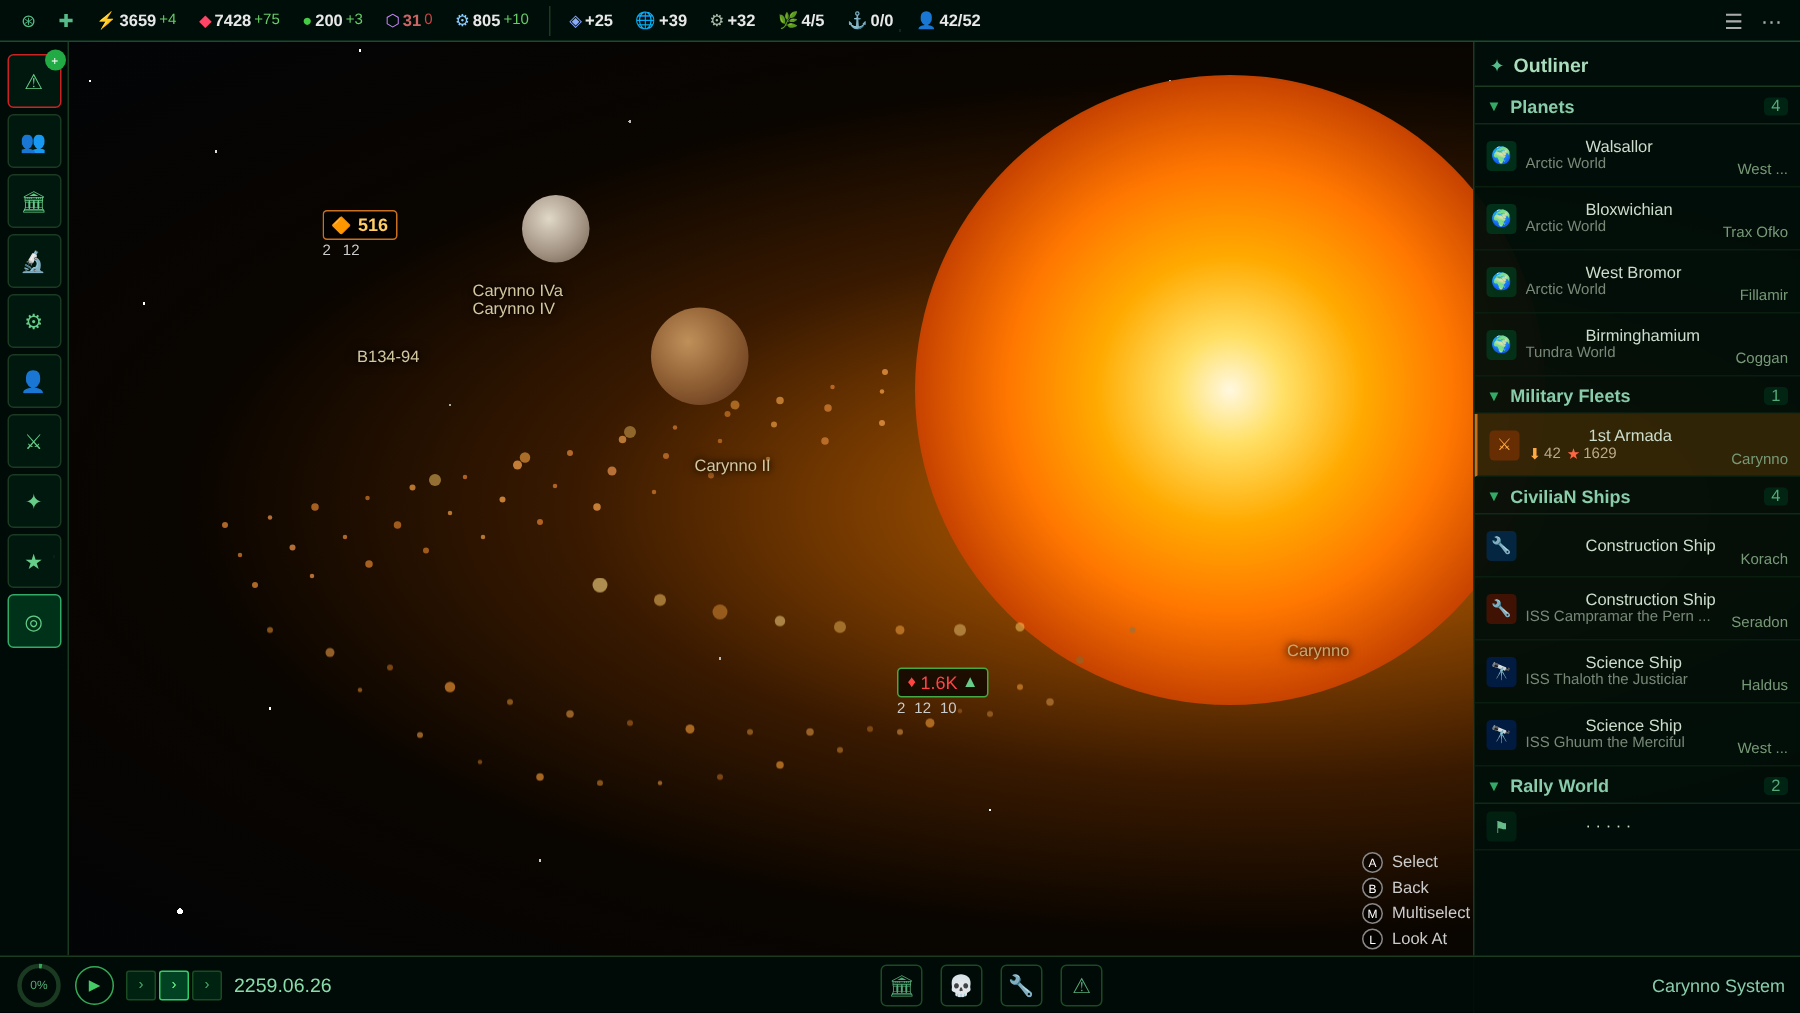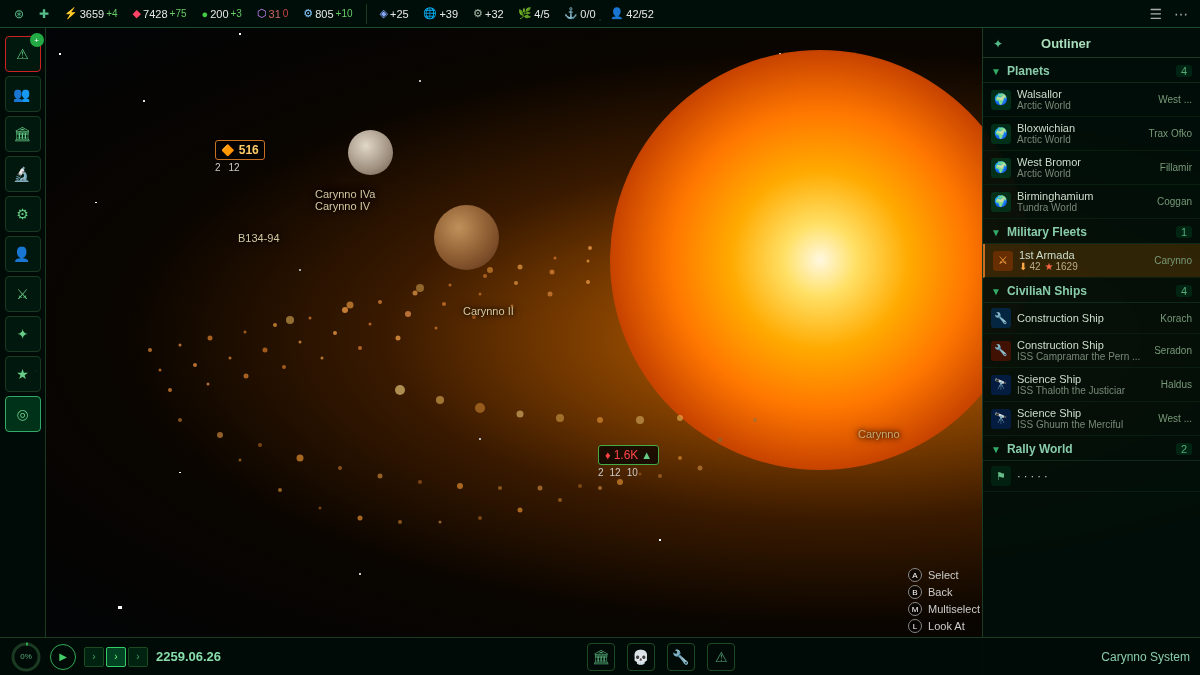--- a/index.html
+++ b/index.html
@@ -211,21 +211,21 @@
       gap: 2px;
       padding: 0 6px;
       height: 22px;
       border-radius: 3px;
       font-size: 11px;
       cursor: pointer;
     }
     .resource-icon {
       font-size: 11px;
     }
-    .resource-value { color: #e8e8e8; font-weight: 400; }
+    .resource-value { color: #e8e8e8; font-weight: 700; }
     .resource-delta { color: #66cc66; font-size: 10px; }
     .resource-delta.neg { color: #cc4444; }
     .top-bar-right {
       display: flex;
       align-items: center;
       gap: 4px;
     }
     .menu-btn {
       color: #aaa;
       font-size: 14px;
@@ -297,21 +297,20 @@
       align-items: center;
       gap: 6px;
       padding: 8px 10px 6px;
       border-bottom: 1px solid #1a3a22;
     }
     .outliner-title {
       color: #aaddbb;
       font-size: 13px;
       font-weight: bold;
       flex: 1;
-      margin-left: 32px;
     }
     .outliner-icon { color: #55bb88; font-size: 12px; }
 
     .section-header {
       display: flex;
       align-items: center;
       gap: 6px;
       padding: 6px 8px 4px;
       cursor: pointer;
       border-bottom: 1px solid #0f2a18;
@@ -361,37 +360,39 @@
     .item-info {
       flex: 1;
       min-width: 0;
     }
     .item-name {
       color: #ccddcc;
       font-size: 11px;
       white-space: nowrap;
       overflow: hidden;
       text-overflow: ellipsis;
+      margin-left: 40px;
     }
     .item-sub {
       color: #778877;
       font-size: 10px;
       white-space: nowrap;
       overflow: hidden;
       text-overflow: ellipsis;
     }
     .item-location {
       color: #779977;
       font-size: 10px;
       text-align: left;
       flex-shrink: 0;
       max-width: 65px;
       white-space: nowrap;
       overflow: hidden;
       text-overflow: ellipsis;
+      margin-top: 20px;
     }
 
     .fleet-stats {
       display: flex;
       gap: 4px;
       font-size: 10px;
       color: #bbaa88;
     }
     .fleet-stat { display: flex; align-items: center; gap: 2px; }
 
@@ -422,21 +423,21 @@
     .speed-btn {
       width: 20px; height: 20px;
       background: rgba(0,40,20,0.8);
       border: 1px solid #1a4a22;
       border-radius: 2px;
       color: #44aa66; font-size: 10px;
       display: flex; align-items: center; justify-content: center;
       cursor: pointer;
     }
     .speed-btn.active { background: rgba(0,80,40,0.8); border-color: #33cc66; color: #66ff88; }
-    .date-display { color: #88ddaa; font-size: 13px; font-weight: bold; }
+    .date-display { color: #88ddaa; font-size: 13px; font-weight: normal; }
     .bottom-center { display: flex; gap: 12px; align-items: center; }
     .bottom-action {
       width: 28px; height: 28px;
       border: 1px solid #1a4a22;
       border-radius: 4px;
       display: flex; align-items: center; justify-content: center;
       color: #55aa77; font-size: 14px; cursor: pointer;
     }
     .system-name { color: #88ccaa; font-size: 12px; text-align: center; }
 

